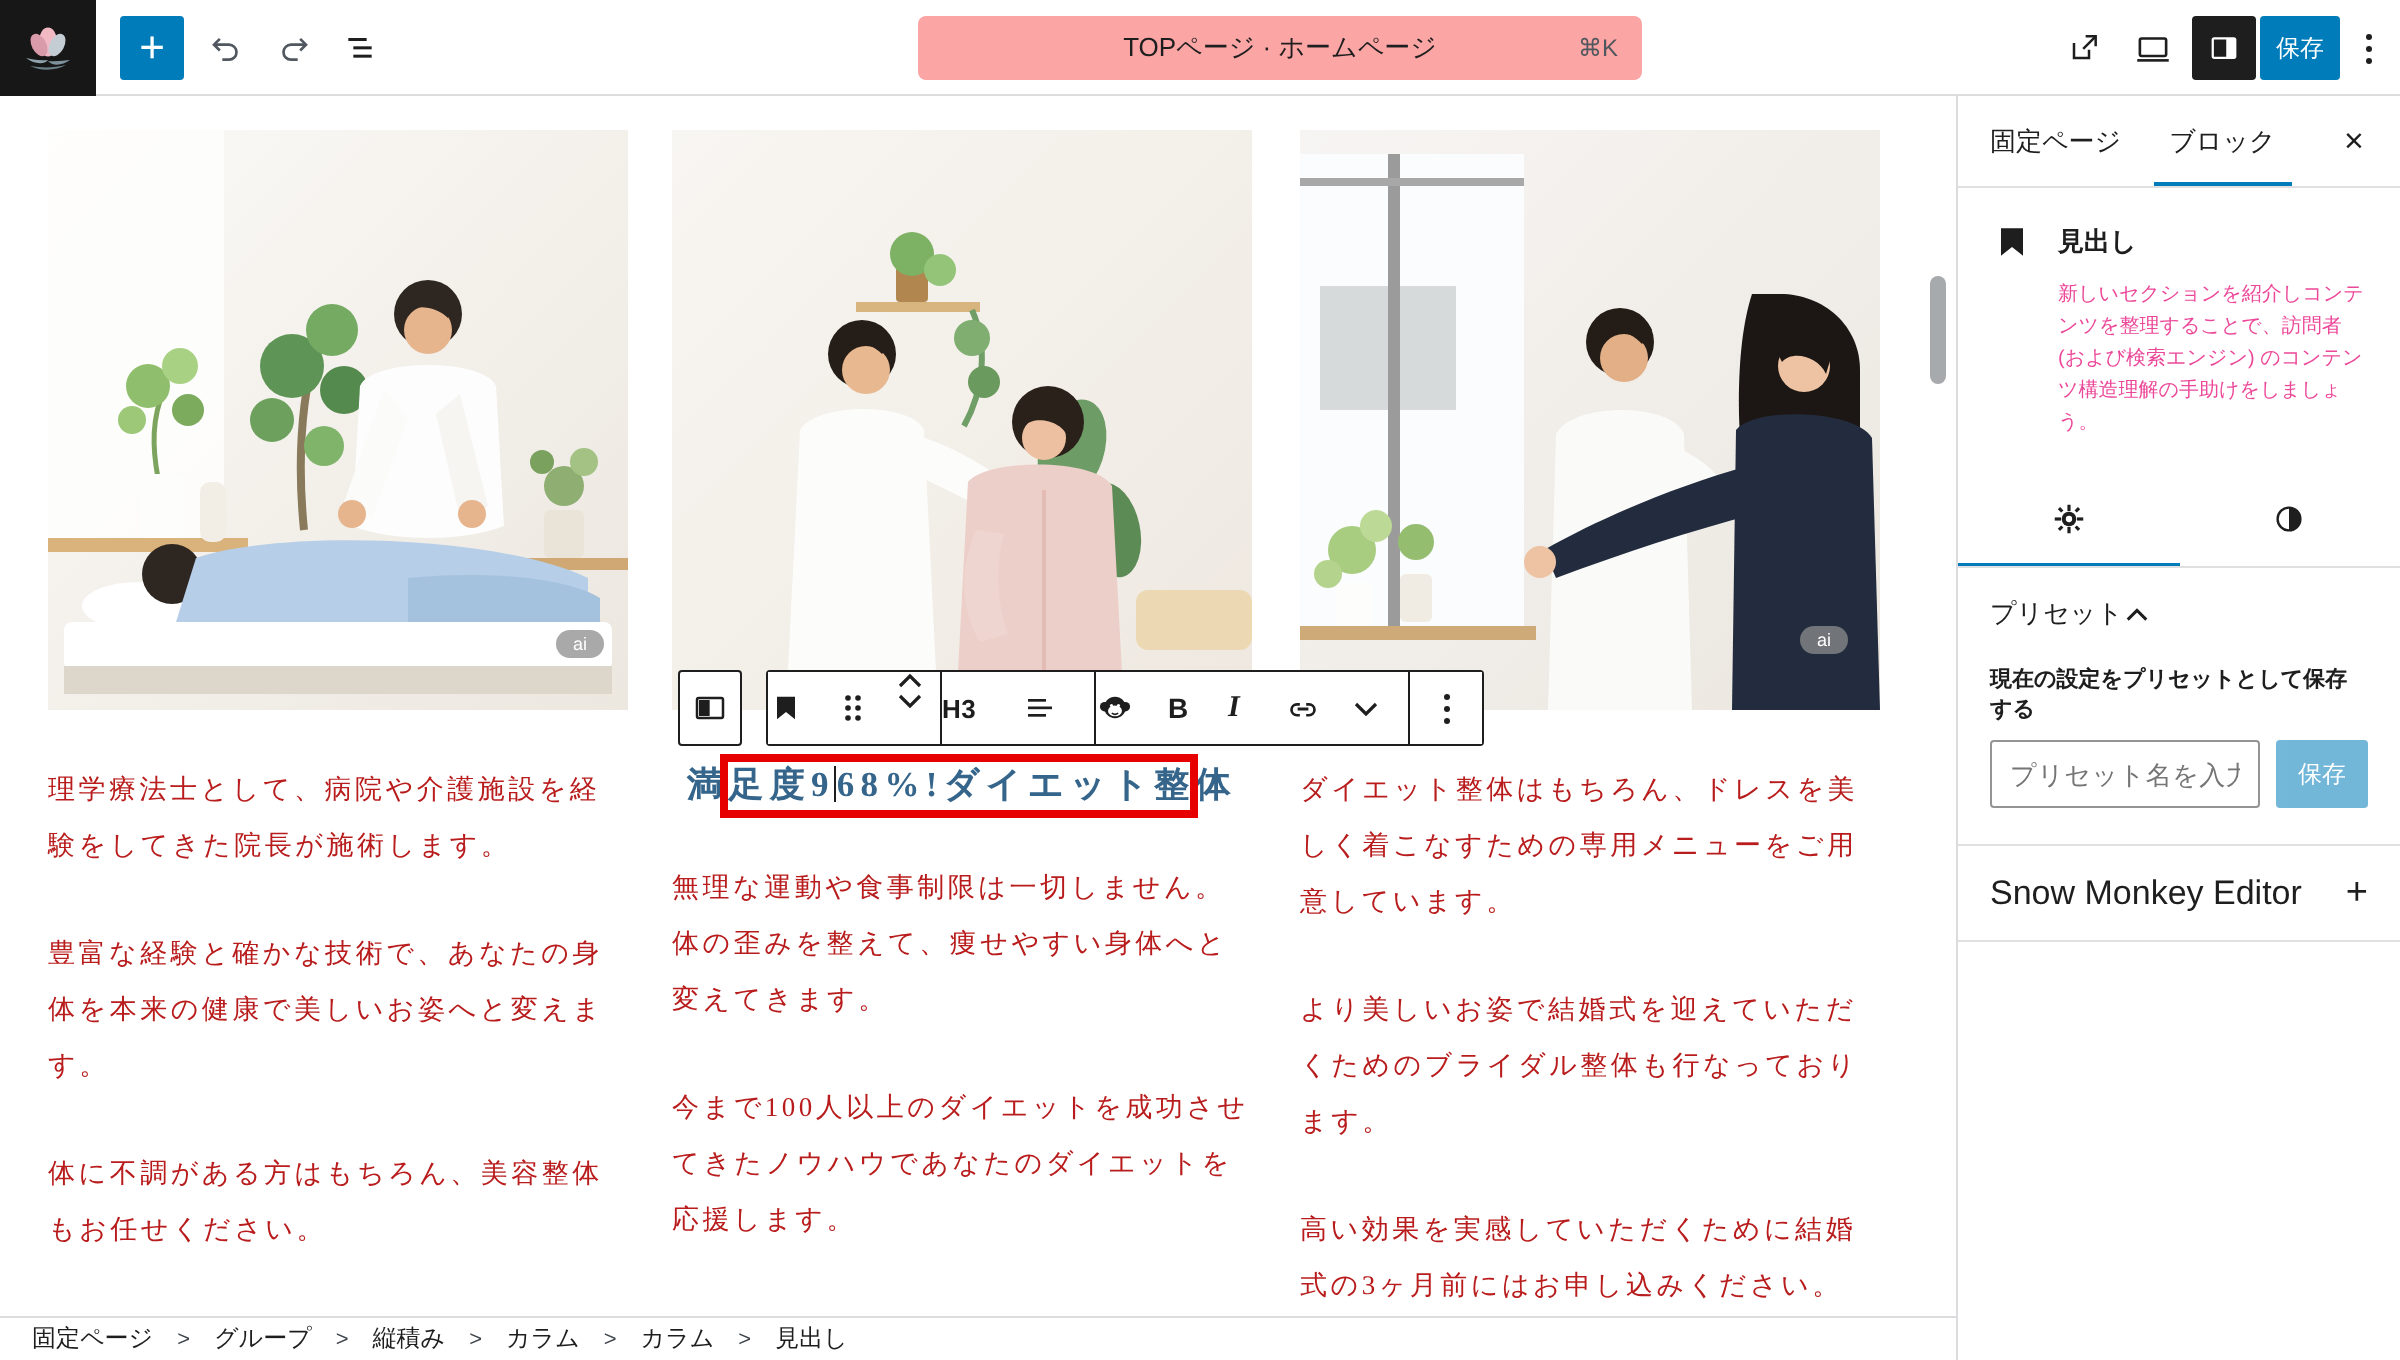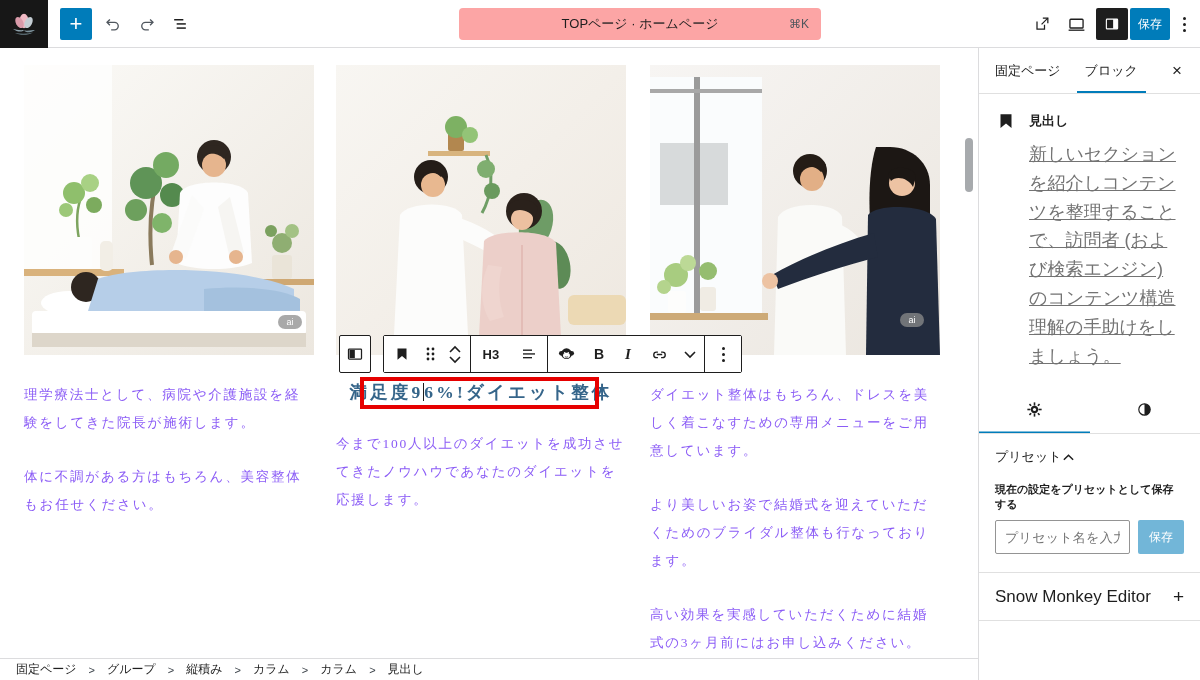--- a/index.html
+++ b/index.html
@@ -30,33 +30,33 @@
   
   .canvas { position:absolute; top:48px; left:0; width:978px; height:610px; background:#fff; overflow:hidden; }
   .vscroll { position:absolute; left:965px; top:90px; width:8px; height:54px; background:#a7aaad; border-radius:4px; }
   .column { position:absolute; top:17px; width:290px; }
   .col-1 { left:24px; } .col-2 { left:336px; } .col-3 { left:650px; }
   .img-block { width:290px; height:290px; overflow:hidden; position:relative; background:#fef9c3; }
   .col-heading { margin-top:26px; text-align:center; font-family:"Liberation Serif","DejaVu Serif",serif;
                  font-size:17.5px; font-weight:600; color:#35658a; letter-spacing:.18em; line-height:1.3; }
   .col-heading .caret { display:inline-block; width:1px; height:18px; background:#1e1e1e; vertical-align:-3px; }
   .column p { margin-top:26px; font-family:"Liberation Serif","DejaVu Serif",serif; font-size:13.5px;
-              line-height:28px; color:#8b5cf6; letter-spacing:.13em; text-align:left; }
+              line-height:28px; color:#b91c1c; letter-spacing:.13em; text-align:left; }
 
   
   .annotation { position:absolute; left:360px; top:329px; width:239px; height:32px;
                 border:4px solid #e60000; z-index:22; pointer-events:none; }
 
   
   .bt-parent { position:absolute; left:339px; top:287px; width:32px; height:38px; background:#fff;
                border:1px solid #1e1e1e; border-radius:2px; z-index:25;
                display:flex; align-items:center; justify-content:center; }
   .bt-main { position:absolute; left:383px; top:287px; height:38px; background:#fff;
              border:1px solid #1e1e1e; border-radius:2px; z-index:25; display:flex; align-items:stretch; }
-  .bt-btn { display:flex; align-items:center; justify-content:center; background:#fff; border:none; }
+  .bt-btn { display:flex; align-items:center; background:#fff; border:none; }
   .bt-div { width:1px; background:#1e1e1e; }
   .bt-h3 { font-size:13px; font-weight:700; letter-spacing:.02em; }
   .bt-bold { font-size:14px; font-weight:800; }
   .bt-italic { font-family:"Liberation Serif",serif; font-size:15px; font-style:italic; font-weight:600; }
 
   
   .footer { position:absolute; left:0; top:658px; width:978px; height:22px; background:#fff;
             border-top:1px solid #dcdcde; display:flex; align-items:center; gap:12px;
             padding-left:16px; font-size:12px; z-index:10; }
   .footer .sep { color:#3c434a; font-size:11px; }
@@ -66,21 +66,21 @@
   .sidebar { position:absolute; left:978px; top:48px; width:222px; height:632px; background:#fff;
              border-left:1px solid #dcdcde; z-index:20; }
   .sb-tabs { height:46px; border-bottom:1px solid #e0e0e0; display:flex; align-items:stretch; position:relative; }
   .sb-tab { display:flex; align-items:center; font-size:13px; padding:0 8px; margin-left:8px; cursor:pointer; }
   .sb-tab.active { font-weight:500; box-shadow:inset 0 -2px 0 #007cba; }
   .sb-close { position:absolute; right:8px; top:8px; width:30px; height:30px; display:flex; align-items:center;
               justify-content:center; font-size:17px; color:#1e1e1e; cursor:pointer; }
   .block-card { padding:16px; display:flex; gap:12px; }
   .block-card .bc-text { flex:1; }
   .bc-title { font-size:13px; font-weight:600; margin-top:2px; }
-  .bc-desc { font-size:18px; line-height:1.6; margin-top:10px; color:#737373;text-decoration:underline; }
+  .bc-desc { font-size:10px; line-height:1.6; margin-top:10px; color:#ec4899; }
   .sb-icontabs { height:48px; border-bottom:1px solid #e0e0e0; display:flex; }
   .sb-icontab { flex:1; display:flex; align-items:center; justify-content:center; cursor:pointer; }
   .sb-icontab.active { box-shadow:inset 0 -1.5px 0 #007cba; }
   .panel { border-bottom:1px solid #e0e0e0; padding:14px 16px 18px; }
   .panel-head { display:flex; align-items:center; cursor:pointer; }
   .panel-title { font-size:13px; font-weight:500; }
   .preset-label { font-size:11px; font-weight:700; margin-top:16px; }
   .preset-row { display:flex; gap:8px; margin-top:8px; }
   .preset-input { flex:1; height:34px; border:1px solid #949494; border-radius:2px; padding:0 9px;
                   font-size:13px; color:#1e1e1e; min-width:0; font-family:inherit; }
@@ -211,20 +211,21 @@
           <circle cx="62" cy="222" r="15" fill="#2e2620"></circle>
           <path d="M74 214c40-14 150-12 196 10v24c-60 12-150 12-206-2z" fill="#b6cee8"></path>
           <path d="M180 224c40-4 80 0 96 10v16c-30 8-70 8-96 2z" fill="#a4c1de"></path>
           <rect x="8" y="246" width="274" height="24" rx="4" fill="#ffffff"></rect>
           <rect x="8" y="268" width="274" height="14" fill="#ddd6ca"></rect>
           <rect x="254" y="250" width="24" height="14" rx="7" fill="#8c8c8c" opacity="0.75"></rect>
           <text x="266" y="260" text-anchor="middle" font-size="9" fill="#fff">ai</text>
         </svg>
       </div>
       <p>理学療法士として、病院や介護施設を経験をしてきた院長が施術します。</p>
+      <p>豊富な経験と確かな技術で、あなたの身体を本来の健康で美しいお姿へと変えます。</p>
       <p>体に不調がある方はもちろん、美容整体もお任せください。</p>
     </div>
 
     <div class="column col-2">
       <div class="img-block">
         <svg width="290" height="290" viewBox="0 0 290 290">
           <defs>
               <linearGradient id="bg2" x1="0" y1="0" x2="1" y2="1">
             <stop offset="0" stop-color="#f8f6f2"></stop>
                 <stop offset="1" stop-color="#eee8e0"></stop>
@@ -249,21 +250,22 @@
           <path d="M120 152c22 6 44 20 56 32l-8 12c-18-10-38-20-52-26z" fill="#fcfcfb"></path>
           <circle cx="176" cy="192" r="8" fill="#e8b890"></circle>
           <circle cx="188" cy="146" r="18" fill="#2a211b"></circle>
           <circle cx="186" cy="154" r="11" fill="#ecc0a0"></circle>
           <path d="M172 142c3-10 27-10 30 2l-4 10c-2-8-16-12-22-6z" fill="#2a211b"></path>
           <path d="M148 176c10-12 64-12 72 2l6 112c-28 10-58 10-84 0z" fill="#eccfc9"></path>
           <path d="M186 180v104" stroke="#e3bcb6" stroke-width="2"></path>
           <path d="M152 200c-8 18-8 40 2 56l14-4c-6-16-6-36-2-50z" fill="#efd5cf"></path>
         </svg>
       </div>
-      <h3 class="col-heading"><span>満足度9</span><span class="caret"></span><span>6%!ダイエット整体</span></h3>
+      <h3 class="col-heading"><span>満足度9</span><span class="caret"></span><span>68%!ダイエット整体</span></h3>
+      <p>無理な運動や食事制限は一切しません。体の歪みを整えて、痩せやすい身体へと変えてきます。</p>
       <p>今まで100人以上のダイエットを成功させてきたノウハウであなたのダイエットを応援します。</p>
     </div>
 
     <div class="column col-3">
       <div class="img-block">
         <svg width="290" height="290" viewBox="0 0 290 290">
           <defs>
               <linearGradient id="bg3" x1="0" y1="0" x2="1" y2="1">
             <stop offset="0" stop-color="#f7f5f3"></stop>
                 <stop offset="1" stop-color="#ebe6df"></stop>

